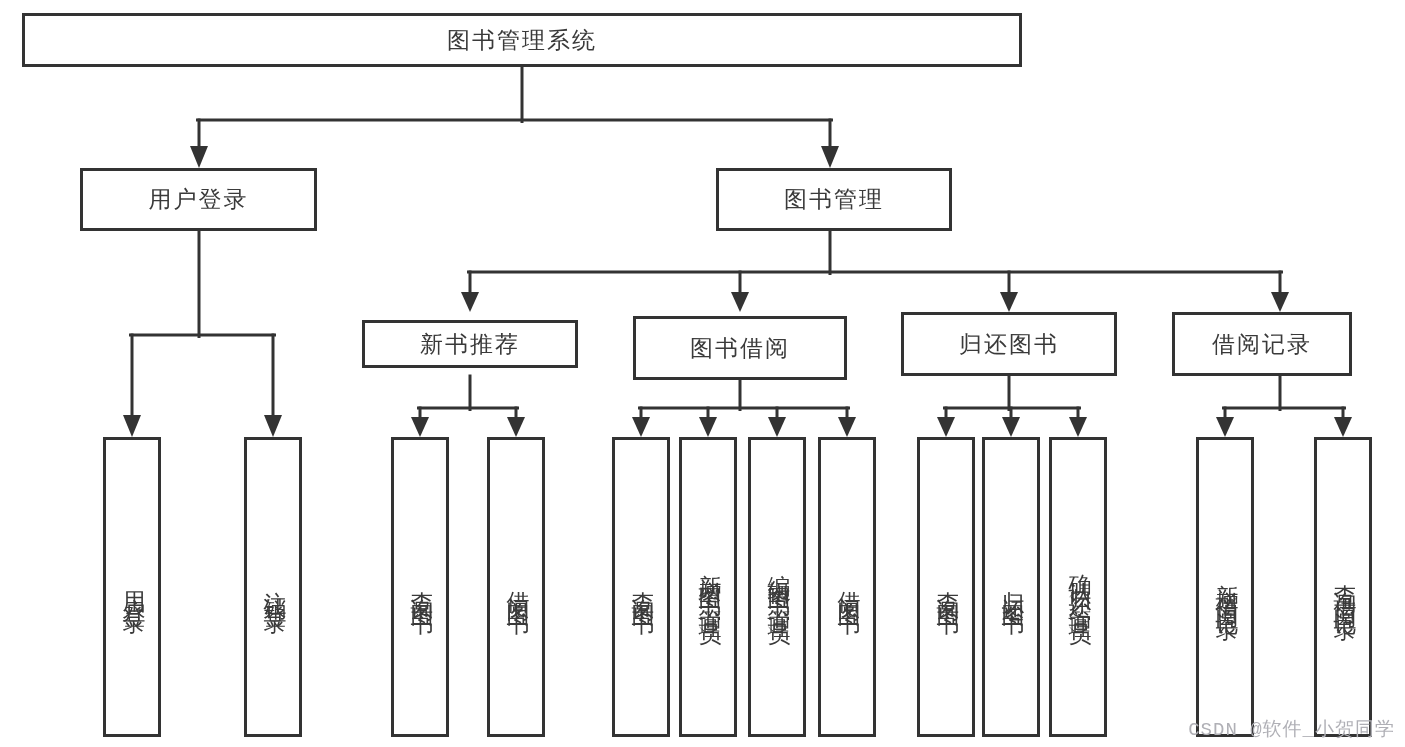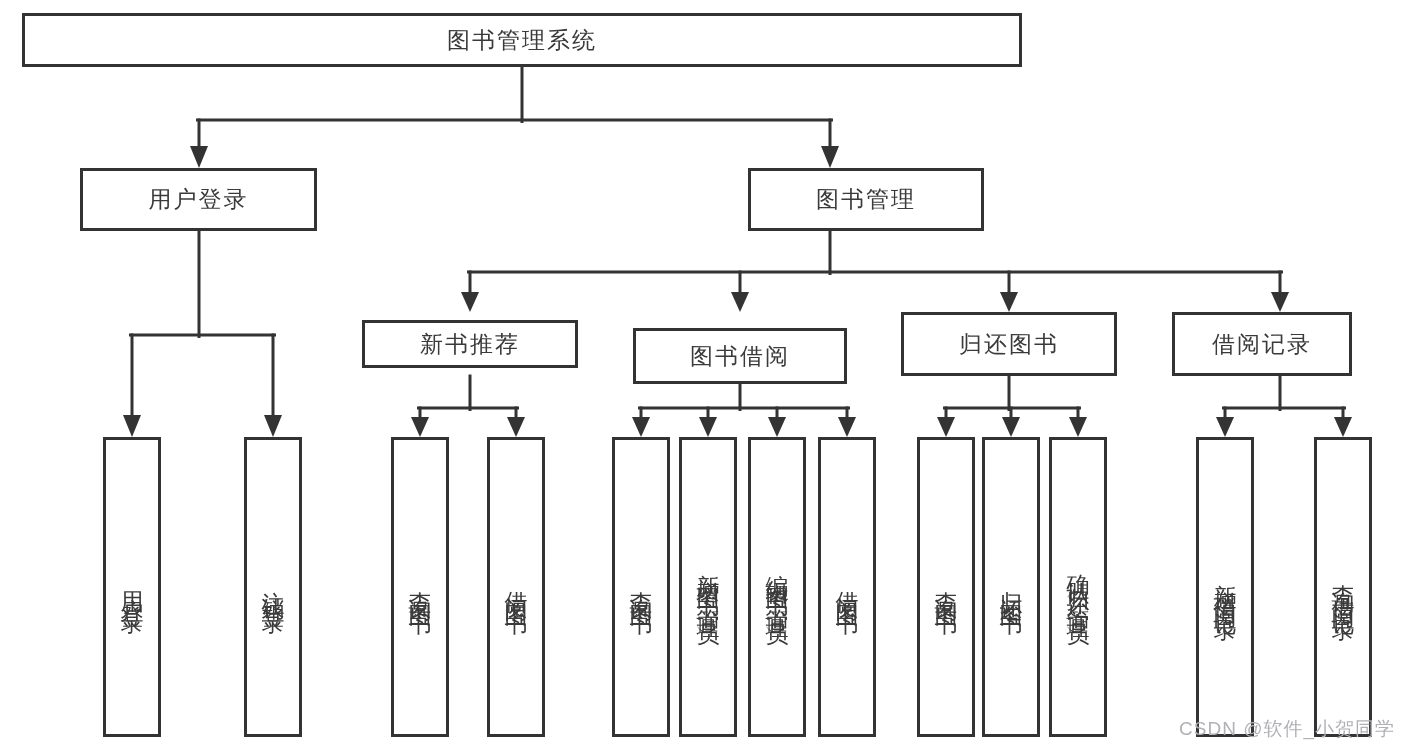--- a/index.html
+++ b/index.html
@@ -1,20 +1,20 @@
 <!DOCTYPE html>
 <html style="--line: #333333; --box_border: #333333; --text: #3a3a3a; --background: #ffffff; --watermark: #b0b0b6;"><head>
 <meta charset="utf-8">
 <style>
   html,body{margin:0;padding:0;}
   .stage{
     position:relative;
     width:1405px;height:747px;
     background:var(--background,#ffffff);
-    font-family:Liberation Sans, sans-serif;
+    font-family:Liberation Mono, monospace;
     overflow:hidden;
   }
   .connectors{
     position:absolute;left:0;top:0;width:1405px;height:747px;
     color:var(--line,#333333);
     z-index:0;
   }
   .connectors line{stroke:currentColor;stroke-width:3;stroke-linecap:square;}
   .connectors polygon{fill:currentColor;stroke:none;}
   .hbox{
@@ -121,24 +121,24 @@
       <line x1="1225" y1="408" x2="1225" y2="419"></line>
       <polygon points="1216,417 1234,417 1225,437"></polygon>
       <line x1="1343" y1="408" x2="1343" y2="419"></line>
       <polygon points="1334,417 1352,417 1343,437"></polygon>
     </g>
   </svg>
 
   <div class="hbox" style="left:22px;top:13px;width:1000px;height:54px">图书管理系统</div>
 
   <div class="hbox" style="left:80px;top:168px;width:237px;height:63px">用户登录</div>
-  <div class="hbox" style="left:748px;top:168px;width:236px;height:63px">图书管理</div>
+  <div class="hbox" style="left:716px;top:168px;width:236px;height:63px">图书管理</div>
 
   <div class="hbox" style="left:362px;top:320px;width:216px;height:48px">新书推荐</div>
-  <div class="hbox" style="left:633px;top:328px;width:214px;height:56px">图书借阅</div>
+  <div class="hbox" style="left:633px;top:316px;width:214px;height:64px">图书借阅</div>
   <div class="hbox" style="left:901px;top:312px;width:216px;height:64px">归还图书</div>
   <div class="hbox" style="left:1172px;top:312px;width:180px;height:64px">借阅记录</div>
 
   <div class="vbox" style="left:103px">
     <span>用户登录</span>
   </div>
   <div class="vbox" style="left:244px">
     <span>注销登录</span>
   </div>
 

